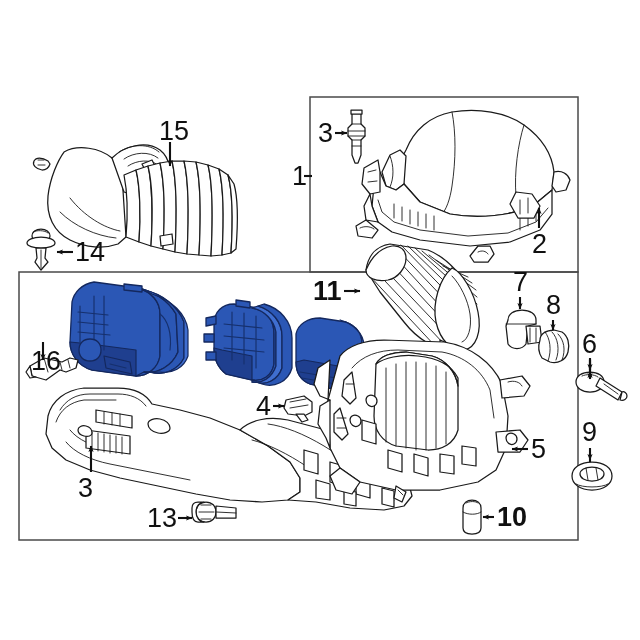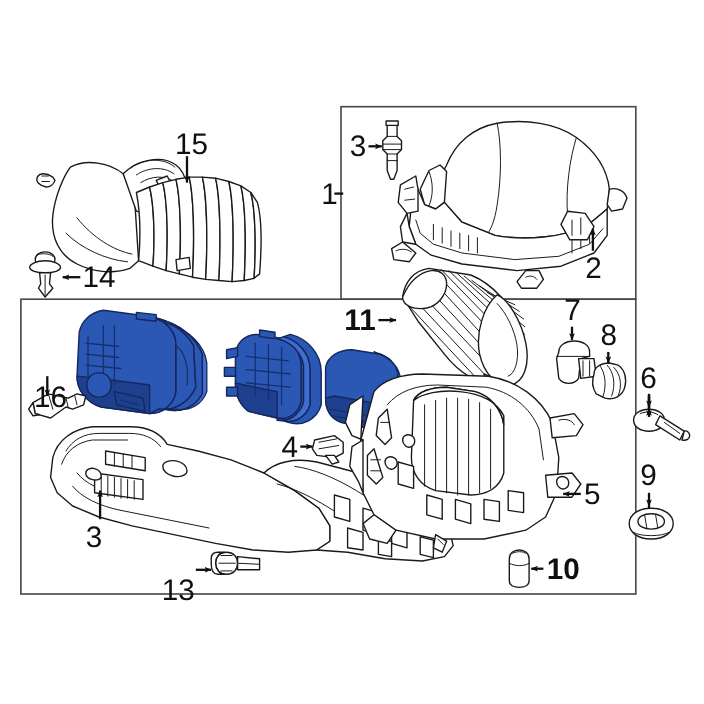--- a/index.html
+++ b/index.html
@@ -485,18 +485,18 @@
 <div class="callout" style="left:318px;top:120px;">3</div>
 <div class="callout" style="left:256px;top:393px;">4</div>
 <div class="callout" style="left:531px;top:436px;">5</div>
 <div class="callout" style="left:582px;top:331px;">6</div>
 <div class="callout" style="left:513px;top:269px;">7</div>
 <div class="callout" style="left:546px;top:292px;">8</div>
 <div class="callout" style="left:582px;top:419px;">9</div>
 <div class="callout" style="left:497px;top:504px;font-weight:bold;">10</div>
 <div class="callout" style="left:313px;top:278px;font-weight:bold;">11</div>
 <div class="callout" style="left:78px;top:475px;">3</div>
-<div class="callout" style="left:147px;top:523px;">13</div>
+<div class="callout" style="left:147px;top:505px;">13</div>
 <div class="callout" style="left:75px;top:239px;">14</div>
 <div class="callout" style="left:159px;top:118px;">15</div>
 <div class="callout" style="left:31px;top:322px;margin-top:26px;">16</div>
 
 </div>
 
 </body></html>

